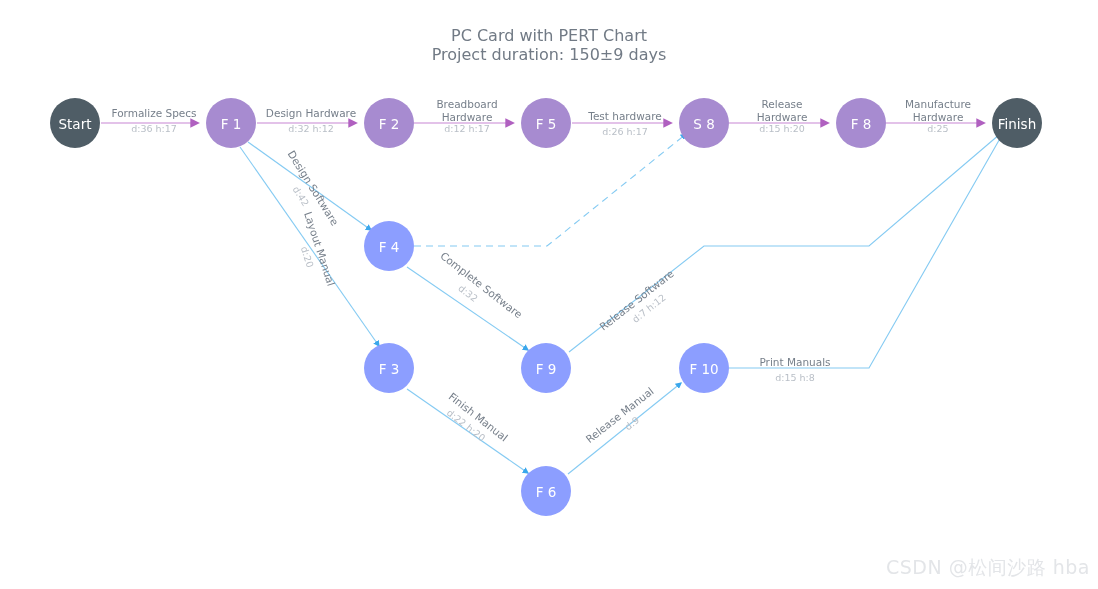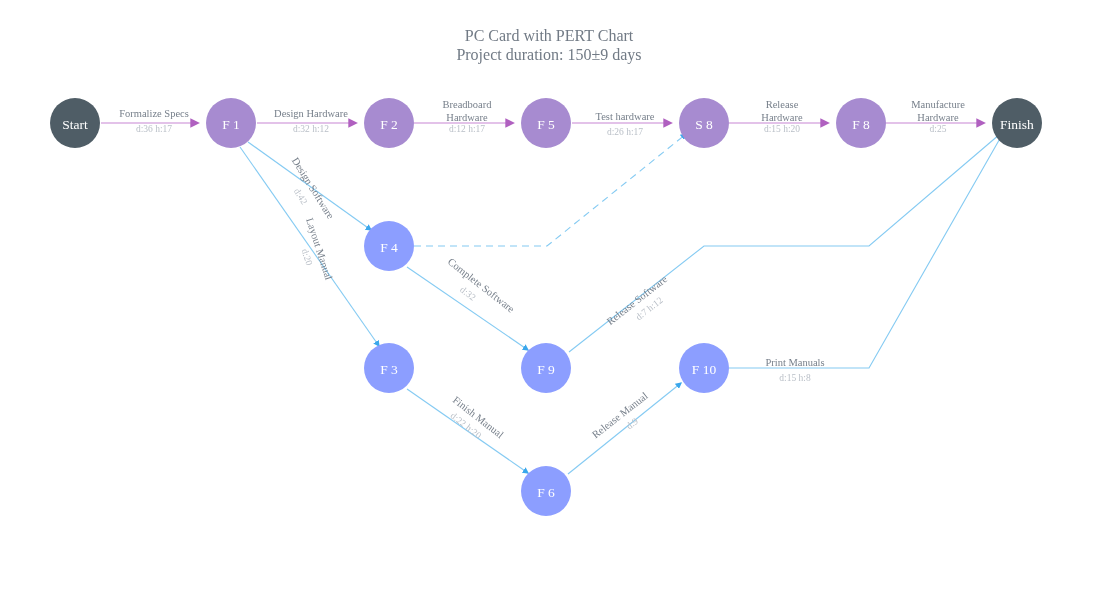--- a/index.html
+++ b/index.html
@@ -10,21 +10,20 @@
   body {
     width: 1098px;
     height: 589px;
     position: relative;
     font-family: "DejaVu Sans", sans-serif;
     overflow: hidden;
   }
   #chart-root {
     position: absolute;
     inset: 0;
-    font-family: Liberation Serif, serif;
   }
   svg.pert {
     position: absolute;
     left: 0;
     top: 0;
     width: 1098px;
     height: 589px;
   }
   .title-text {
     font-size: 16px;
@@ -192,13 +191,14 @@
           <circle cx="704" cy="368" r="25" fill="#8c9eff"></circle>
           <text x="704" y="369" class="node-label">F 10</text>
         </g>
         <g style="cursor: pointer;">
           <circle cx="546" cy="491" r="25" fill="#8c9eff"></circle>
           <text x="546" y="492" class="node-label">F 6</text>
         </g>
       </g>
   </svg>
 
+  <div class="watermark">CSDN @松间沙路 hba</div>
 </div>
 
 </body></html>

